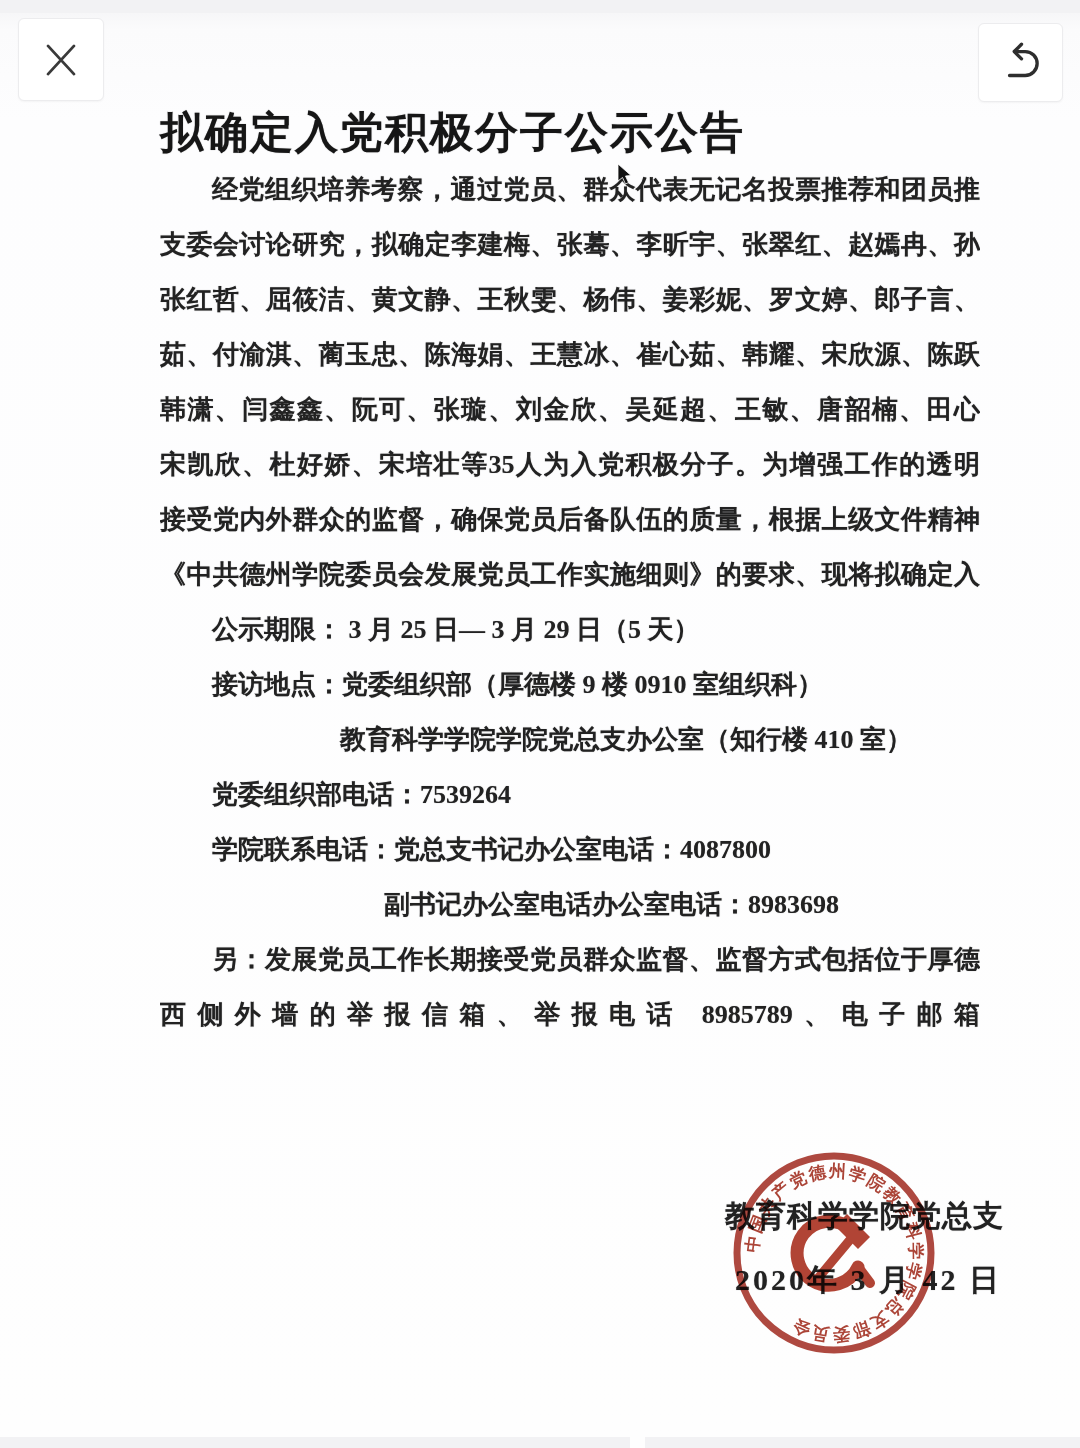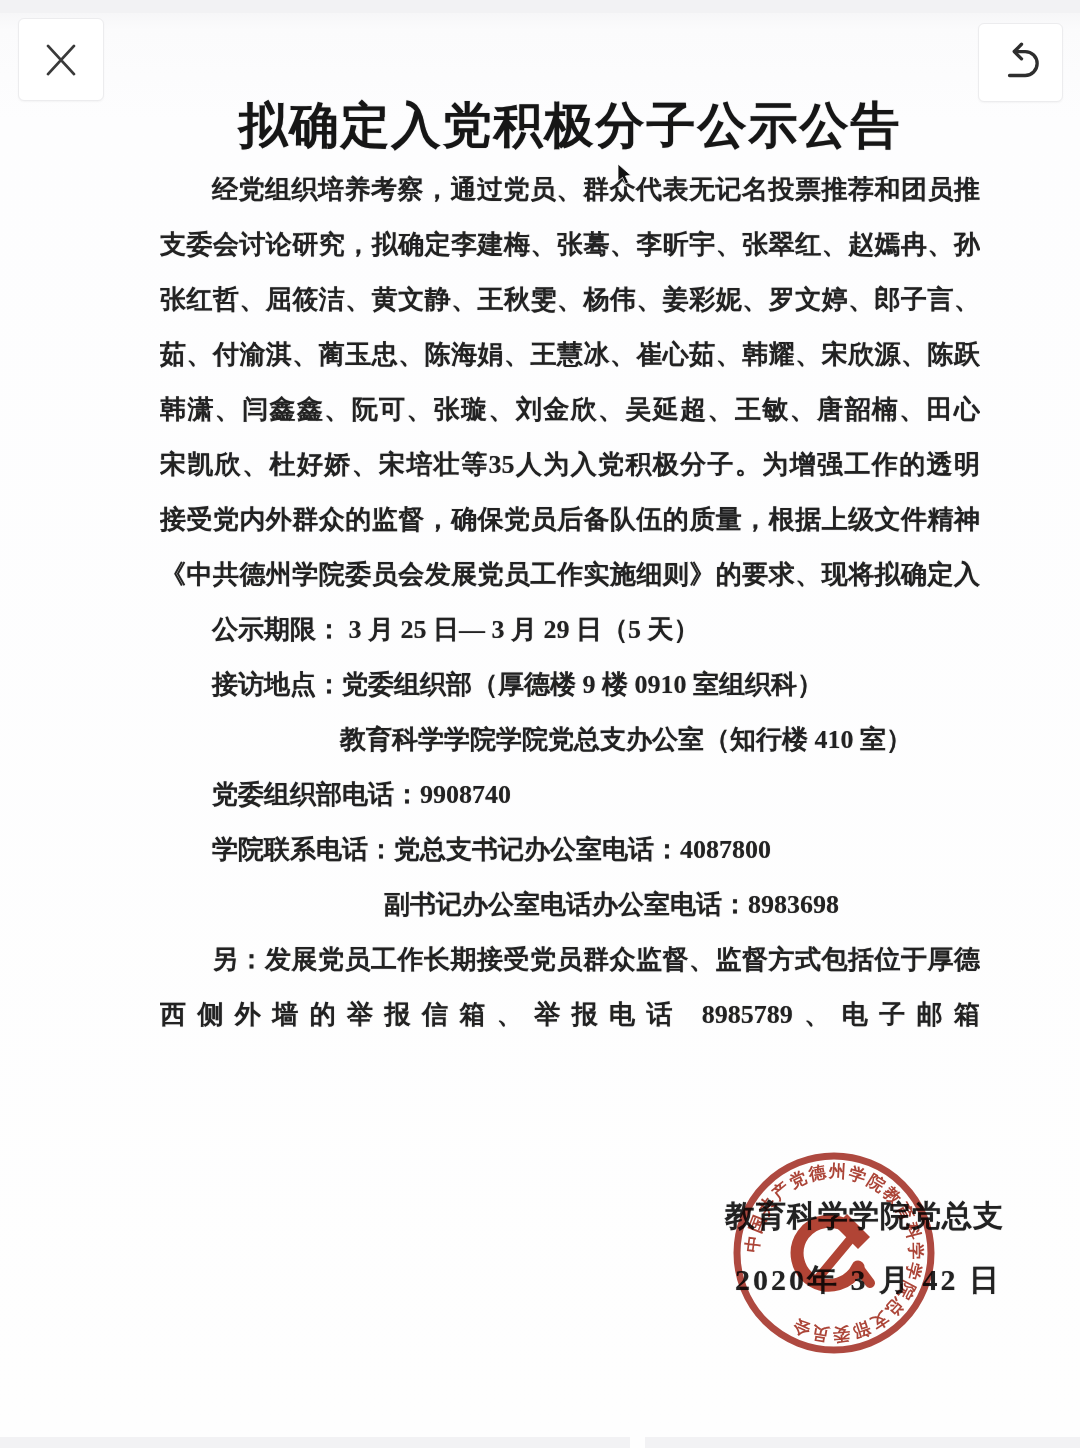--- a/index.html
+++ b/index.html
@@ -22,28 +22,27 @@
     border-radius: 6px;
     box-shadow: 0 1px 2px rgba(0,0,0,0.04);
     display: flex;
     align-items: center;
     justify-content: center;
     cursor: pointer;
   }
   .doc-title {
     position: absolute;
     left: 160px;
-    top: 96px;
+    top: 103px;
     width: 820px;
     height: 58px;
     line-height: 58px;
-    text-align: center;
     font-family: "Liberation Sans", "DejaVu Sans", sans-serif;
     font-weight: 700;
-    font-size: 49px;
+    font-size: 43px;
     color: #161616;
     letter-spacing: 2px;
     text-shadow: 0 0 1px rgba(20,20,20,0.45);
   }
   .doc-body {
     position: absolute;
     left: 160px;
     top: 162px;
     width: 820px;
     color: #222222;
@@ -121,21 +120,21 @@
     <div class="line fill">支委会讨论研究，拟确定李建梅、张蓦、李昕宇、张翠红、赵嫣冉、孙敏、</div>
     <div class="line fill">张红哲、屈筱洁、黄文静、王秋雯、杨伟、姜彩妮、罗文婷、郎子言、林</div>
     <div class="line fill">茹、付渝淇、蔺玉忠、陈海娟、王慧冰、崔心茹、韩耀、宋欣源、陈跃迎、</div>
     <div class="line fill">韩潇、闫鑫鑫、阮可、张璇、刘金欣、吴延超、王敏、唐韶楠、田心扬、</div>
     <div class="line fill">宋凯欣、杜好娇、宋培壮等35人为入党积极分子。为增强工作的透明度，</div>
     <div class="line fill">接受党内外群众的监督，确保党员后备队伍的质量，根据上级文件精神和</div>
     <div class="line fill">《中共德州学院委员会发展党员工作实施细则》的要求、现将拟确定入党</div>
     <div class="line indent">公示期限： 3 月 25 日— 3 月 29 日（5 天）</div>
     <div class="line indent">接访地点：党委组织部（厚德楼 9 楼 0910 室组织科）</div>
     <div class="line indent-lg">教育科学学院学院党总支办公室（知行楼 410 室）</div>
-    <div class="line indent">党委组织部电话：9908740</div>
+    <div class="line indent">党委组织部电话：7539264</div>
     <div class="line indent">学院联系电话：党总支书记办公室电话：4087800</div>
     <div class="line indent-xl">副书记办公室电话办公室电话：8983698</div>
     <div class="line fill indent">另：发展党员工作长期接受党员群众监督、监督方式包括位于厚德楼</div>
     <div class="line fill">西侧外墙的举报信箱、举报电话 8985789、电子邮箱 dzxyfzdy@163.com。</div>
   </div>
 
   <div class="sig-org">教育科学学院党总支</div>
   <div class="sig-date">2020年 3 月 42 日</div>
 
   <svg class="seal" width="212" height="212" viewBox="0 0 212 212">

